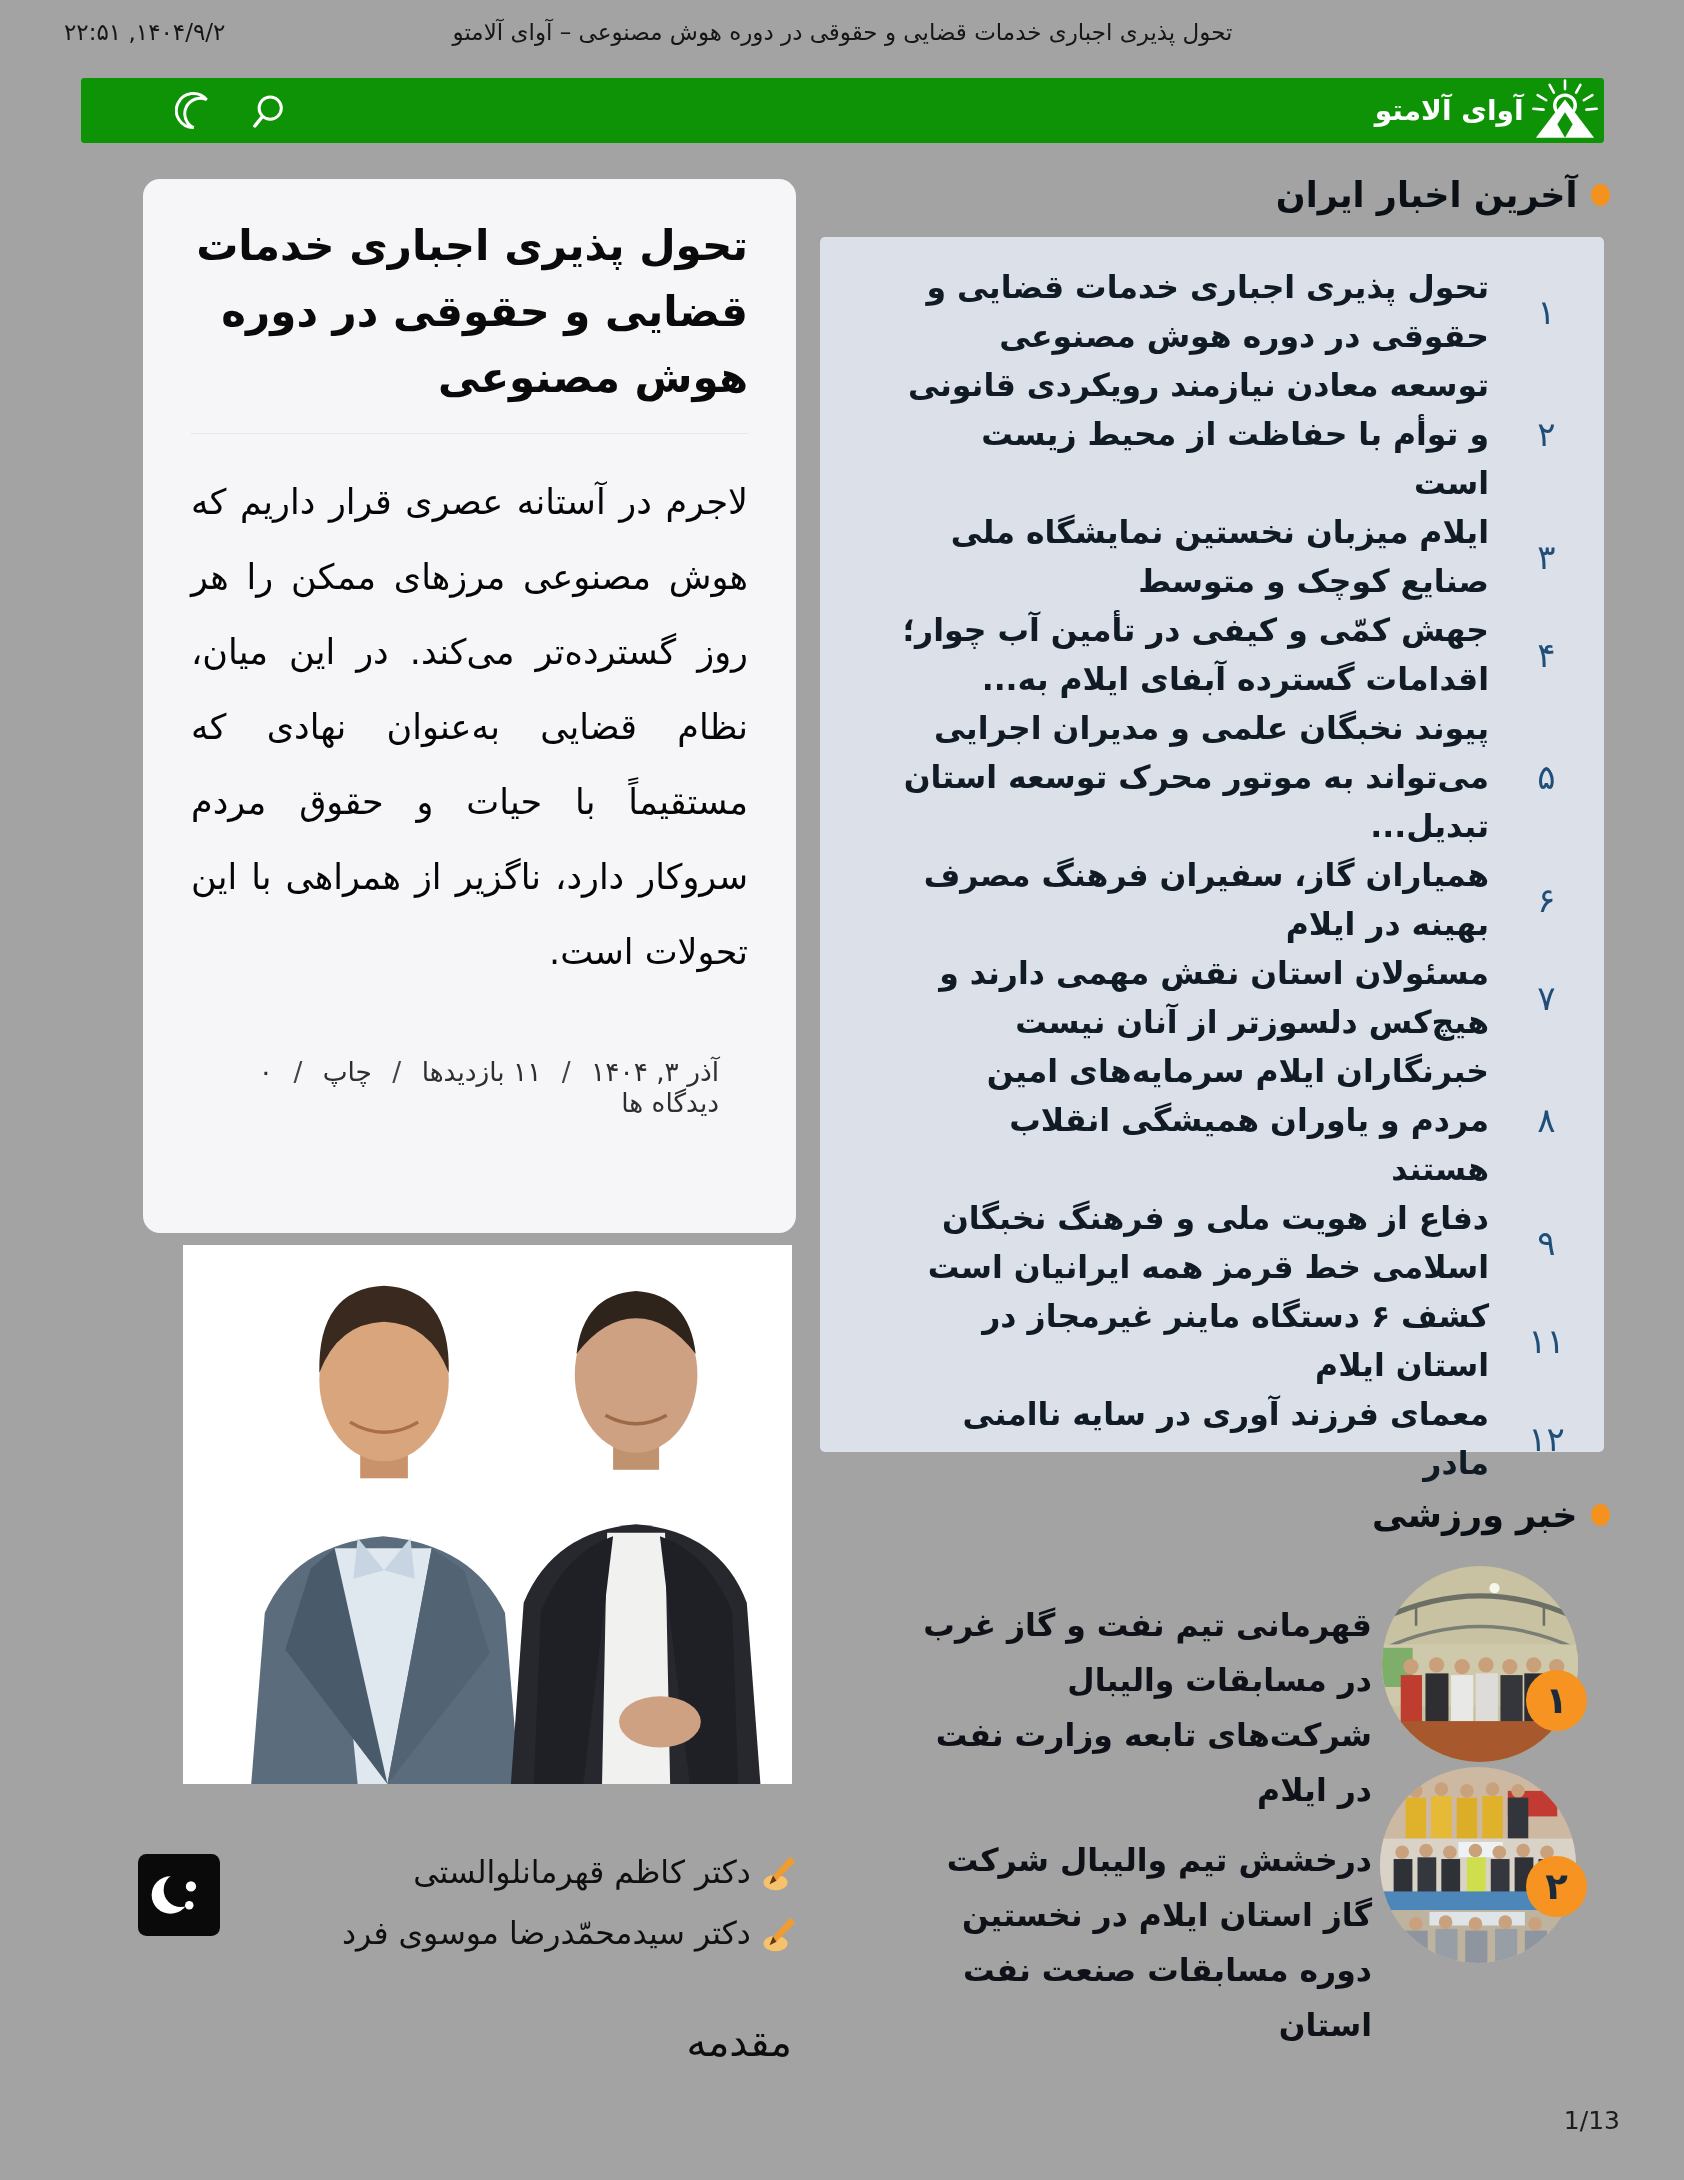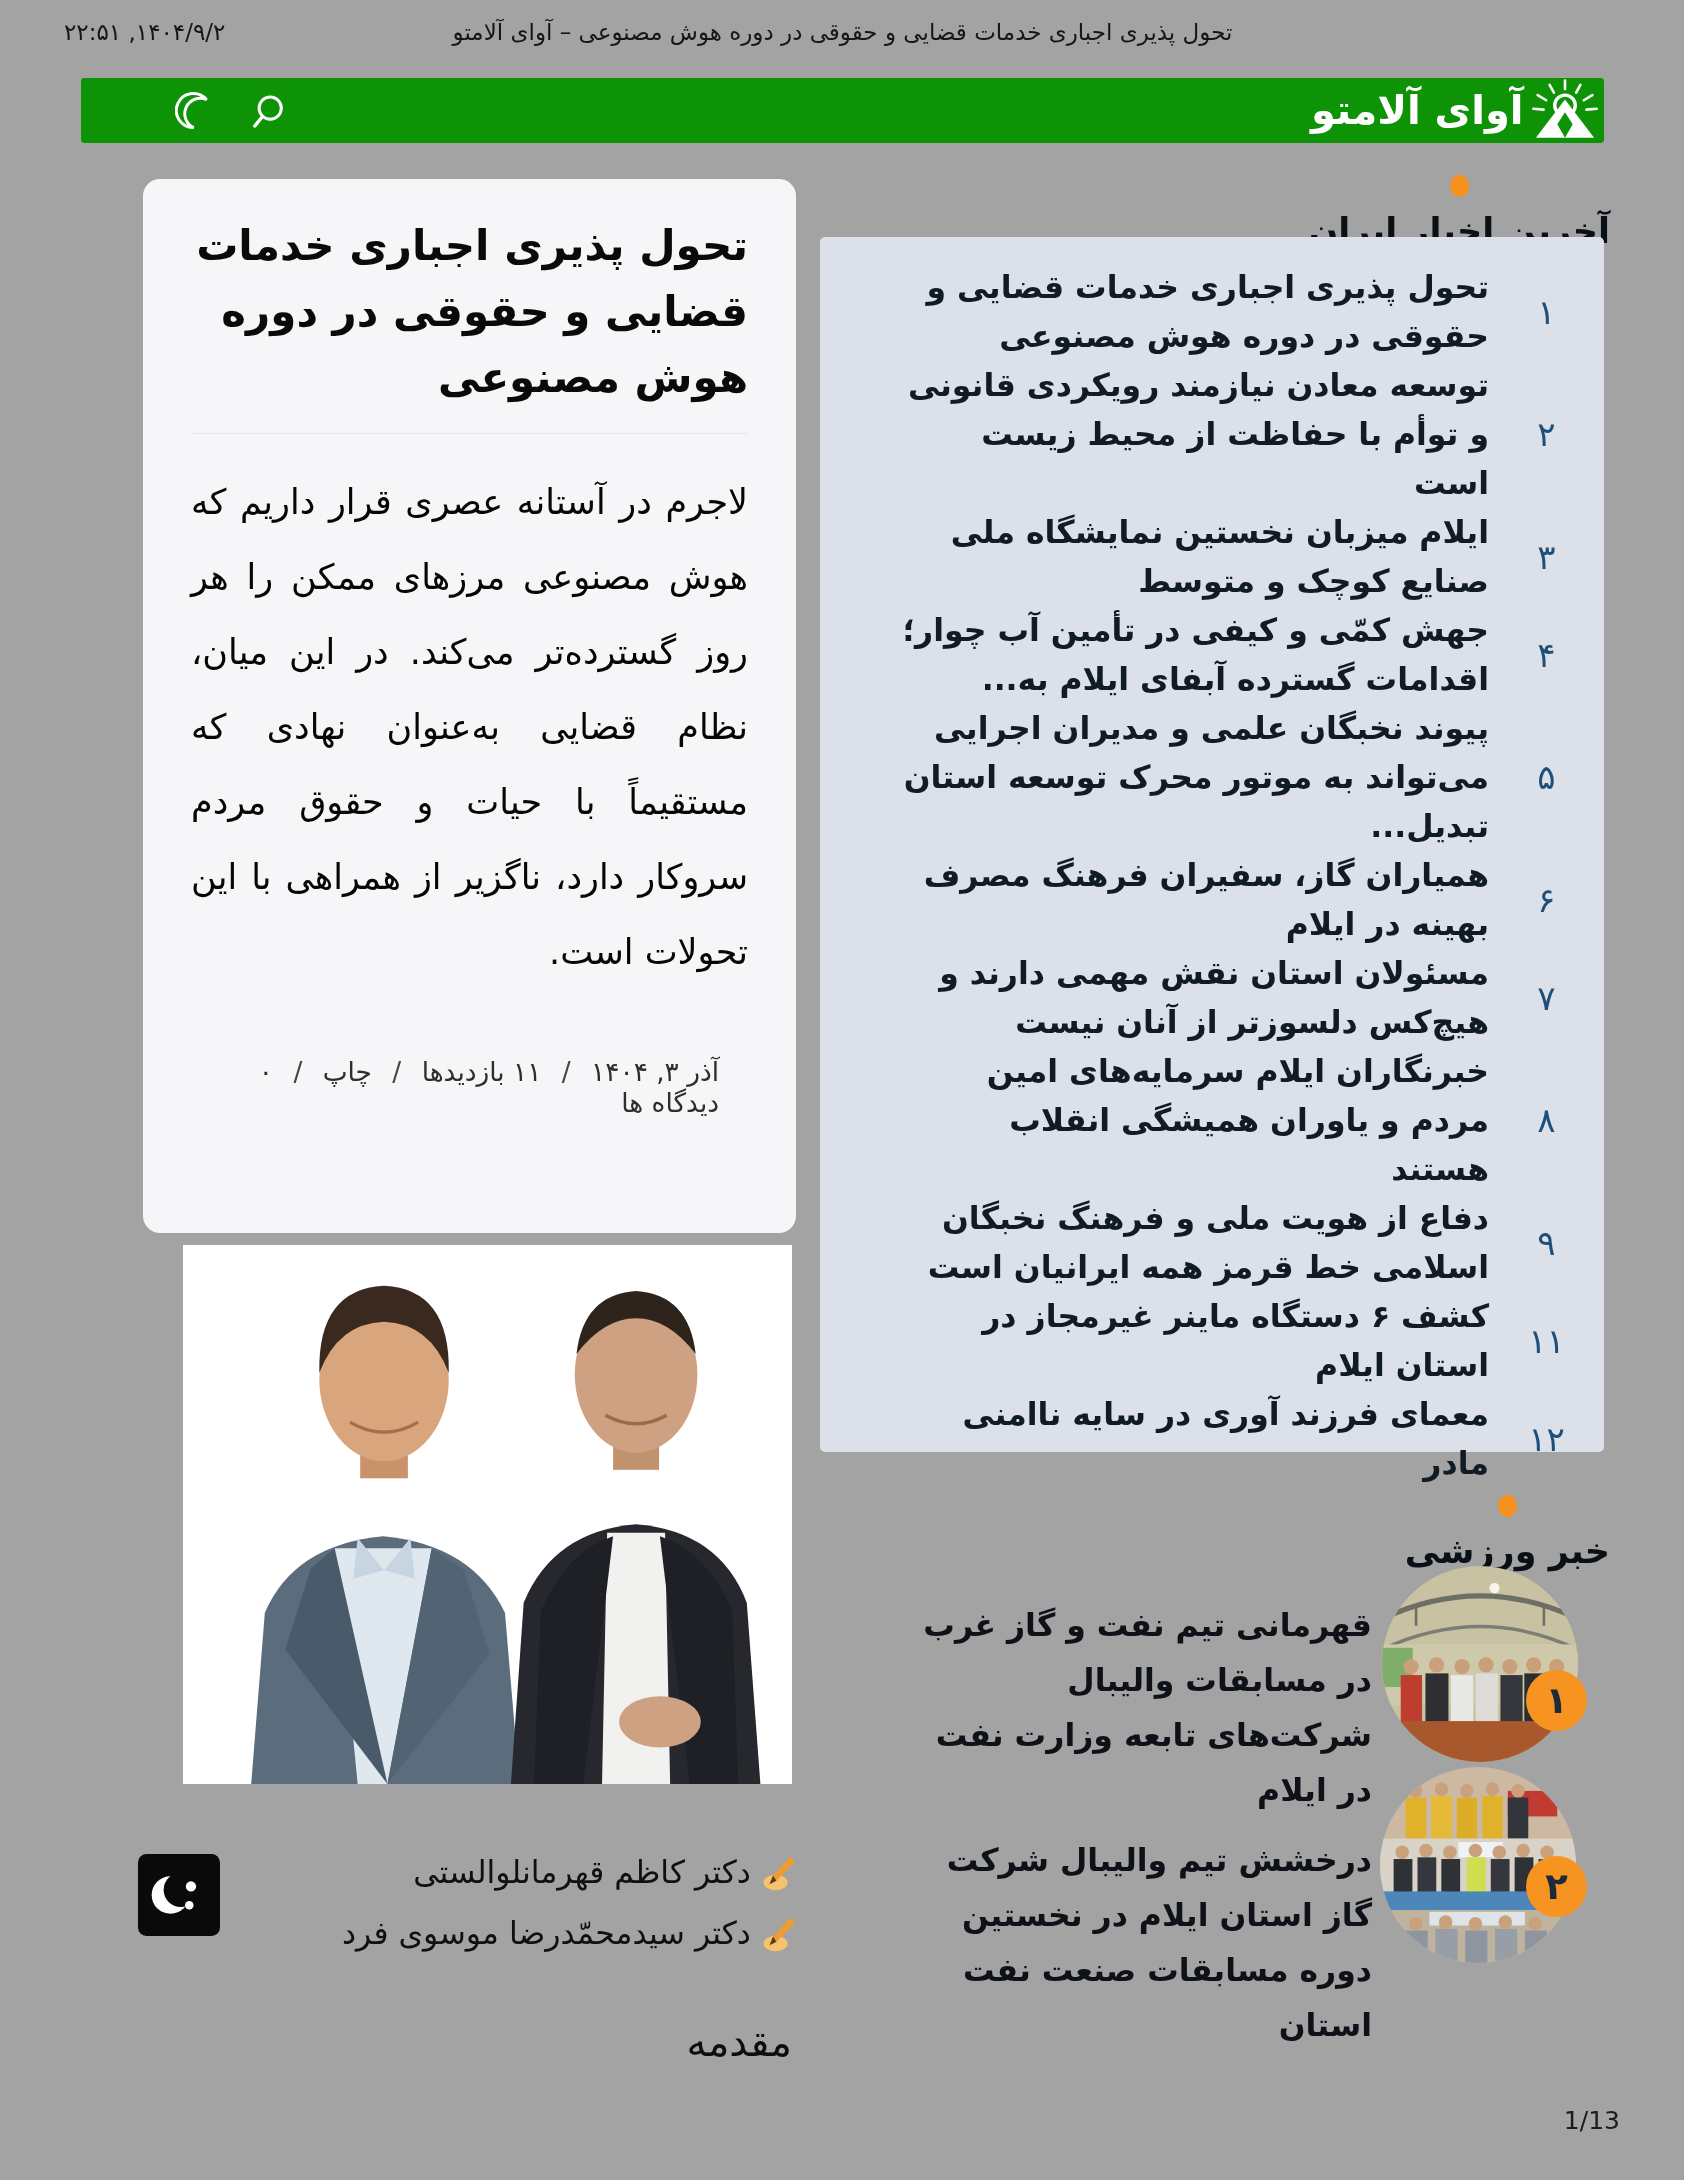--- a/index.html
+++ b/index.html
@@ -13,21 +13,21 @@
   .footer-url{position:absolute;left:64px;top:2106px;font-size:23px;color:#1c1c1c;}
   .footer-page{position:absolute;right:65px;top:2106px;font-size:25px;color:#1c1c1c;}
 
   
   .navbar{position:absolute;left:81px;top:78px;width:1523px;height:65px;
           background:#0f9306;border-radius:3.4px;}
   .nav-icon{position:absolute;top:12.8px;width:41px;height:41px;}
   .nav-moon{left:94px;}
   .nav-search{left:167px;}
   .logo{position:absolute;right:3.4px;top:0;height:65px;display:flex;align-items:center;gap:5.1px;}
-  .logo-text{color:#fff;font-weight:700;font-size:40px;line-height:65px;}
+  .logo-text{color:#fff;font-weight:700;font-size:28px;line-height:65px;}
   .logo-icon{width:72px;height:65px;}
 
   
   .article-card{position:absolute;left:143px;top:179px;width:653px;height:1054px;
                 background:#f6f6f8;border-radius:17px;}
   .article-title{margin:0;padding:34px 48px 0;direction:rtl;text-align:right;
                  font-size:42px;line-height:66px;font-weight:700;color:#0a0a0a;}
   .article-divider{margin:22px 48px 0;border:0;border-top:1.7px solid #e6e6ea;}
   .article-body{margin:31px 48px 0;direction:rtl;text-align:justify;
                 font-size:35px;line-height:75px;color:#060606;}
@@ -44,21 +44,21 @@
 
   
   .authors{position:absolute;right:888px;top:1842px;direction:rtl;text-align:right;}
   .author-line{display:flex;align-items:center;gap:10.2px;font-size:31.5px;line-height:61px;color:#101010;}
   .write-icon{width:36px;height:36px;flex:0 0 auto;}
 
   .intro-heading{position:absolute;right:893px;top:2019px;direction:rtl;
                  font-size:40px;color:#0d0d0d;}
 
   
-  .section-head{position:absolute;right:75px;display:flex;align-items:center;gap:13.6px;direction:rtl;flex-direction:column;}
+  .section-head{position:absolute;right:75px;display:flex;align-items:center;gap:13.6px;direction:rtl;}
   .section-head .dot{width:19px;height:22px;border-radius:50%;background:#f5921d;flex:0 0 auto;}
   .section-head .label{font-size:35px;font-weight:700;color:#0b1016;}
   .head-news{top:175px;}
   .head-sport{top:1495px;}
 
   
   .news-card{position:absolute;left:820px;top:237px;width:784px;height:1215px;
              background:#dce1e9;border-radius:5.1px;padding-top:25.6px;box-sizing:border-box;}
   .news-row{display:flex;direction:rtl;min-height:98px;align-items:center;}
   .news-num{flex:0 0 115px;text-align:center;font-size:34px;color:#1f4e79;}

